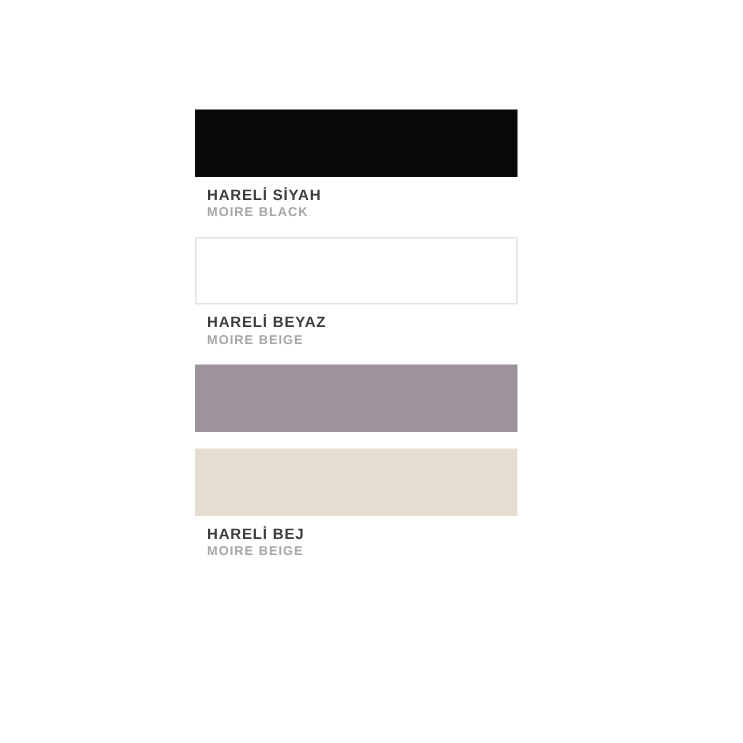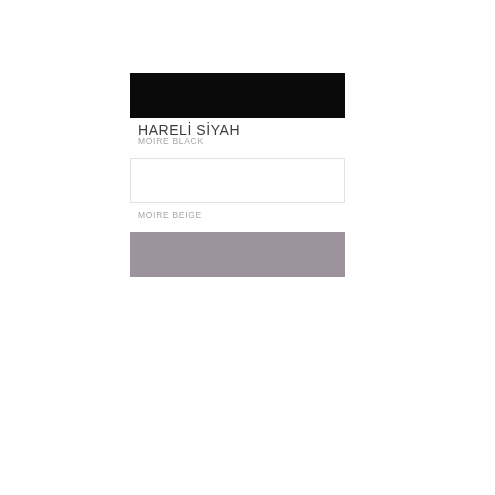--- a/index.html
+++ b/index.html
@@ -45,32 +45,32 @@
     border: 1px solid #e2e2e2;
   }
 
   .swatch-caption {
     padding-left: 8px;
     padding-top: 7px;
   }
 
   .swatch-name-primary {
     font-family: "Liberation Sans", sans-serif;
-    font-size: 14px;
-    font-weight: normal;
+    font-size: 10px;
+    font-weight: bold;
     letter-spacing: 0.55px;
     color: #3c3c3c;
     line-height: 11px;
     white-space: nowrap;
   }
 
   .swatch-name-secondary {
     font-family: "Liberation Sans", sans-serif;
     font-size: 8.5px;
-    font-weight: normal;
+    font-weight: bold;
     letter-spacing: 0.7px;
     color: #a6a6a6;
     line-height: 11px;
     white-space: nowrap;
   }
 </style>
 </head>
 <body>
 
 <div class="palette-sheet">
@@ -80,23 +80,31 @@
       <div class="swatch-chip" style="background:#0a0a0a;"></div>
       <div class="swatch-caption">
         <div class="swatch-name-primary">HARELİ SİYAH</div>
         <div class="swatch-name-secondary">MOIRE BLACK</div>
       </div>
     </div>
 
     <div class="swatch-item">
       <div class="swatch-chip has-outline" style="background:#ffffff;"></div>
       <div class="swatch-caption">
+        <div class="swatch-name-primary">HARELİ BEYAZ</div>
         <div class="swatch-name-secondary">MOIRE BEIGE</div>
       </div>
     </div>
 
     <div class="swatch-item">
       <div class="swatch-chip" style="background:#9c939c;"></div>
     </div>
 
+    <div class="swatch-item">
+      <div class="swatch-chip" style="background:#e6ddd1;"></div>
+      <div class="swatch-caption">
+        <div class="swatch-name-primary">HARELİ BEJ</div>
+        <div class="swatch-name-secondary">MOIRE BEIGE</div>
+      </div>
+    </div>
 
   </div>
 </div>
 
 </body></html>

